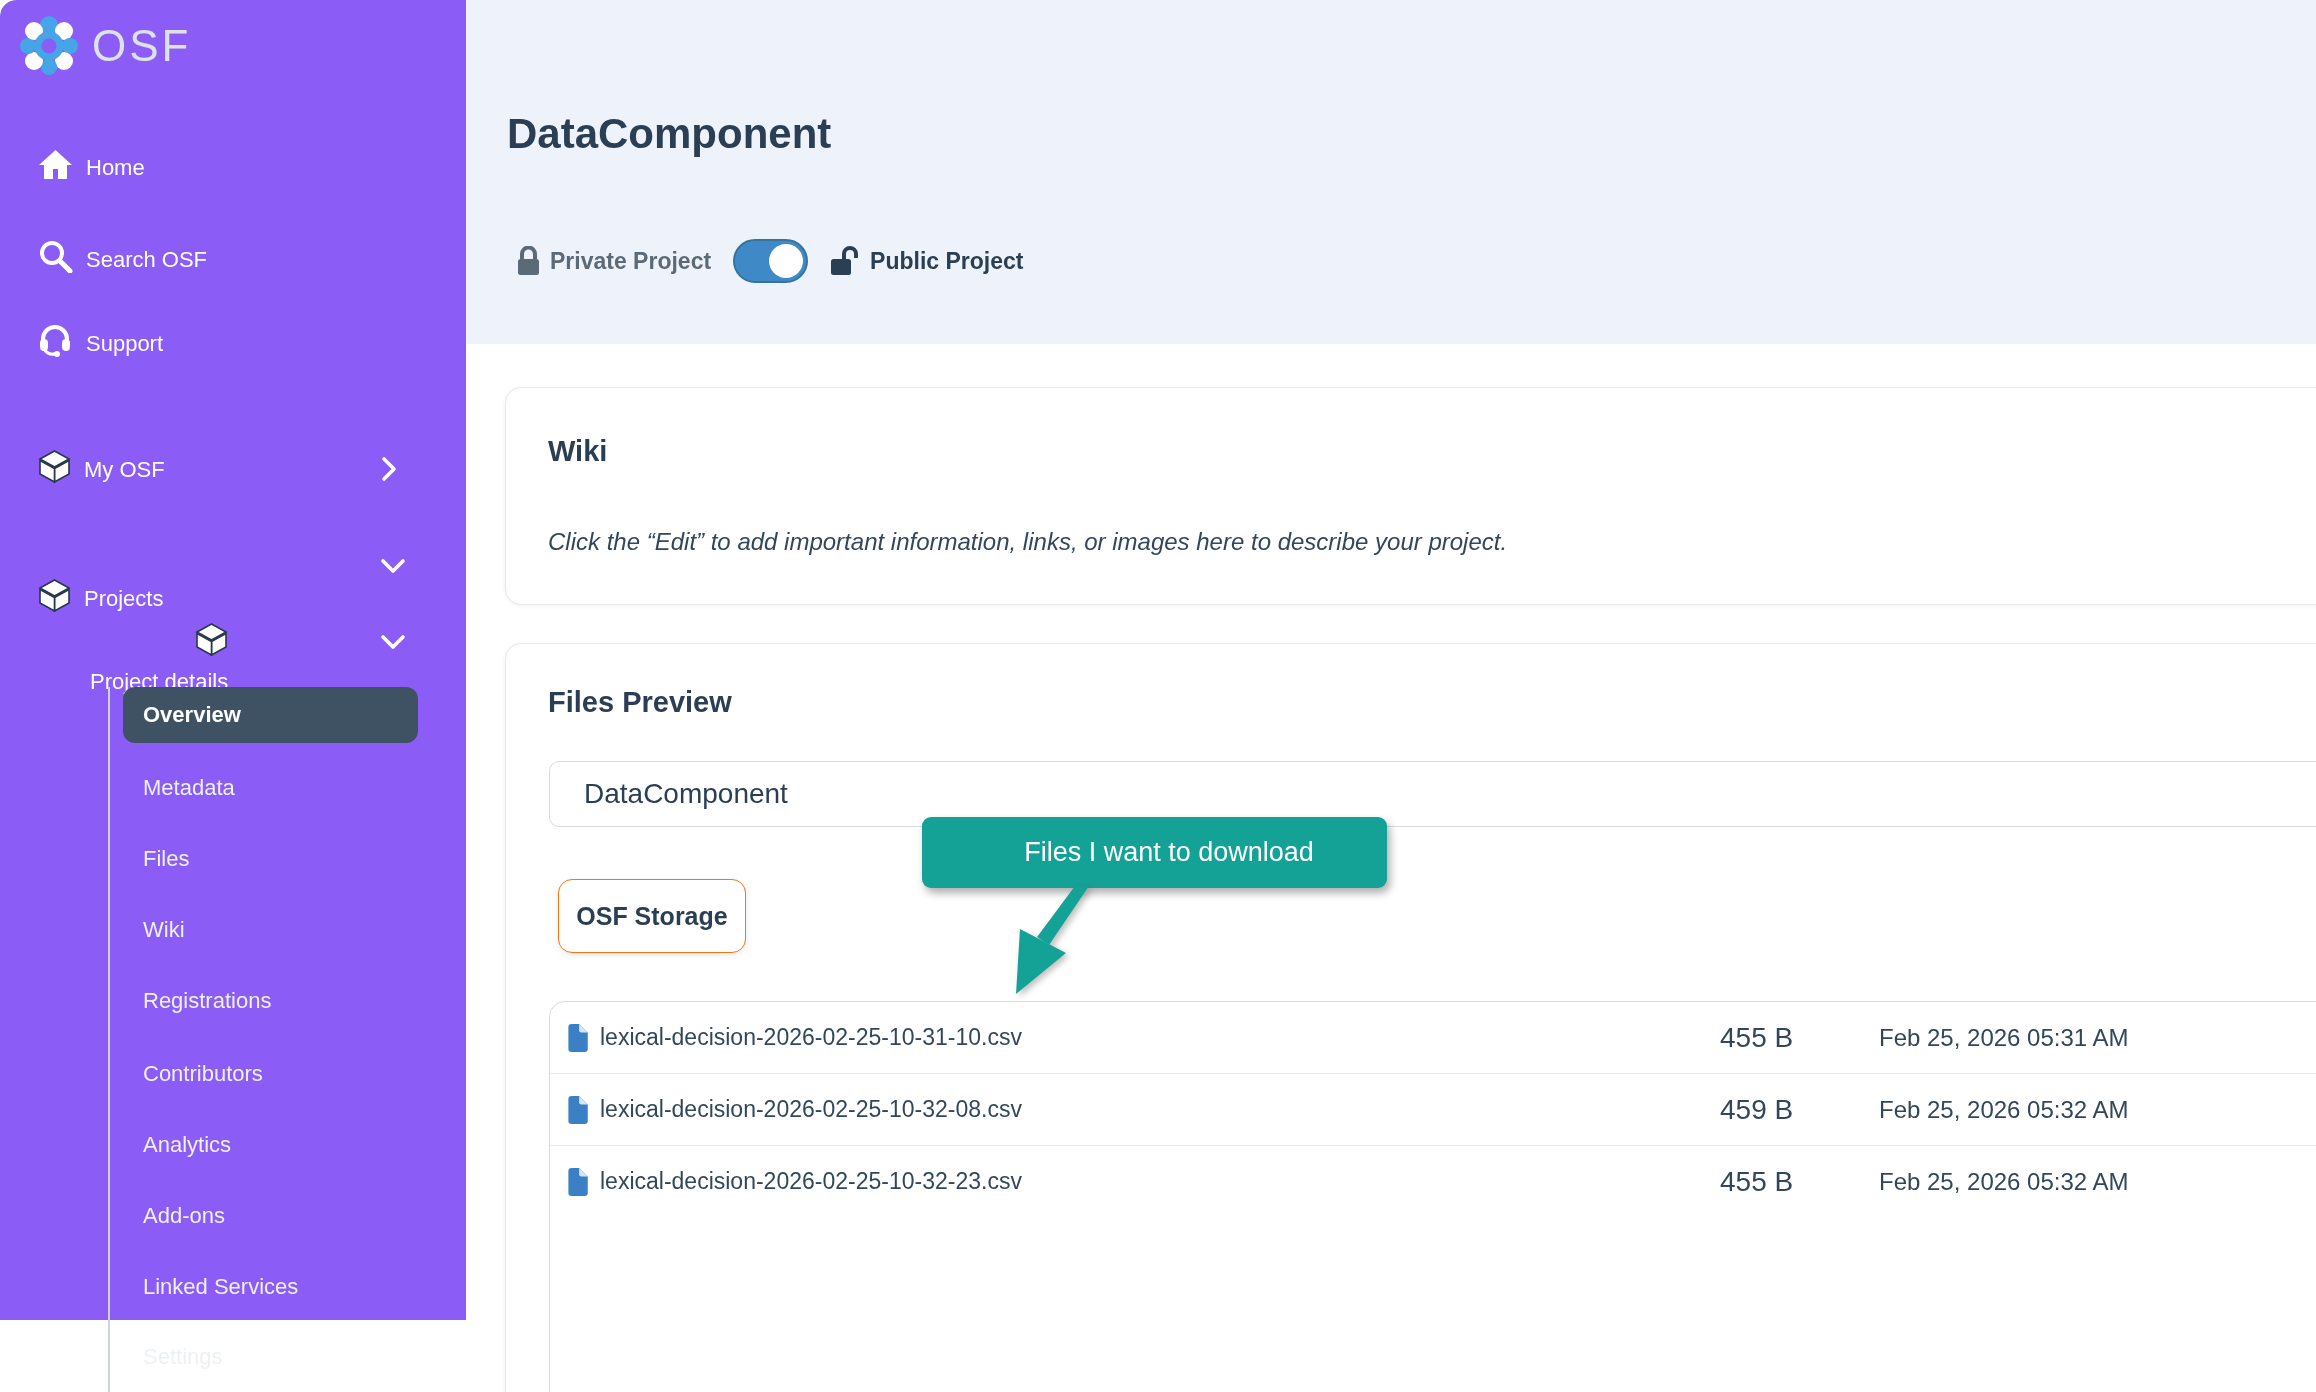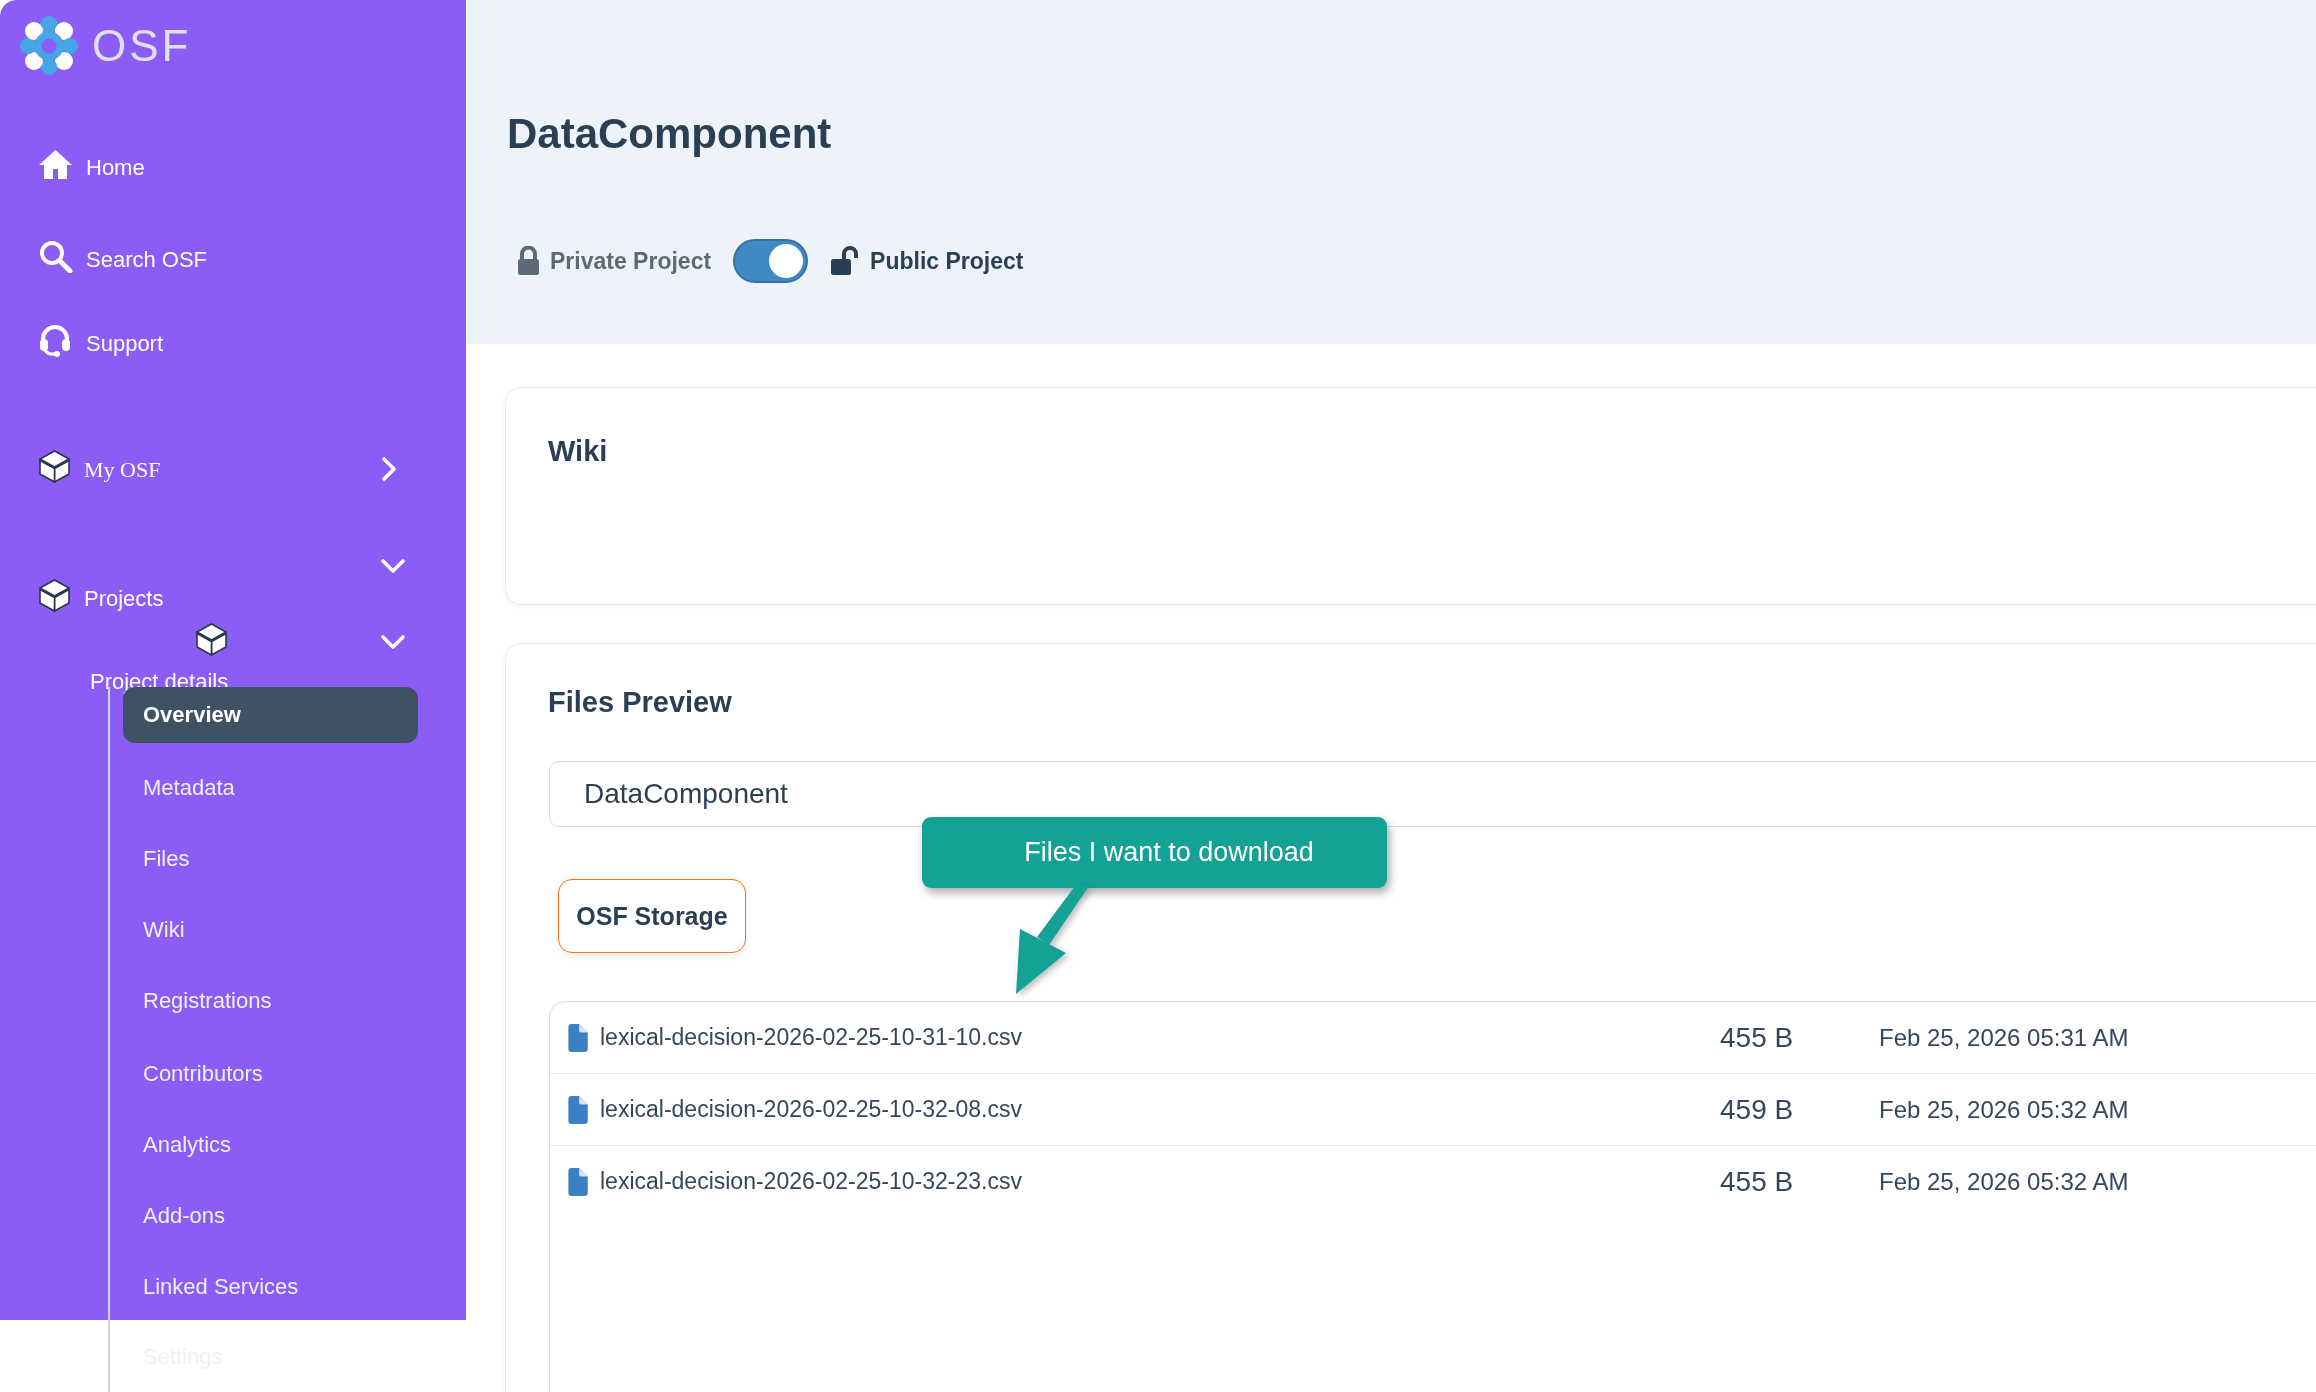--- a/index.html
+++ b/index.html
@@ -103,21 +103,21 @@
       <svg class="icon" width="35" height="34" viewBox="0 0 35 34">
         <path d="M5 20 v-4 a12 12 0 0 1 24 0 v4" fill="none" stroke="#ffffff" stroke-width="4"></path>
         <rect x="2" y="16" width="8" height="12" rx="4" fill="#ffffff"></rect>
         <rect x="24" y="16" width="8" height="12" rx="4" fill="#ffffff"></rect>
         <path d="M7 27 q3 5 10 4" fill="none" stroke="#ffffff" stroke-width="3.4" stroke-linecap="round"></path>
         <circle cx="19" cy="31" r="3" fill="#ffffff"></circle>
       </svg>
       <span class="lbl">Support</span>
     </div>
 
-    <div class="side-item" style="top:450px;font-family:Liberation Serif, serif;">
+    <div class="side-item" style="top:450px;">
       <svg class="icon" width="33" height="33" viewBox="0 0 33 33">
         <polygon points="16.5,1 31,9 16.5,17 2,9" fill="#ffffff" stroke="#26384a" stroke-width="1.6"></polygon>
         <polygon points="31,10.5 31,24 16.5,32 16.5,18.5" fill="#ffffff" stroke="#26384a" stroke-width="1.6"></polygon>
         <polygon points="2,10.5 2,24 16.5,32 16.5,18.5" fill="#ffffff" stroke="#26384a" stroke-width="1.6"></polygon>
       </svg>
       <span class="lbl">My OSF</span>
     </div>
     <svg class="chev" style="top:456px;" width="18" height="26" viewBox="0 0 18 26">
       <polyline points="4,3 14,13 4,23" fill="none" stroke="#ffffff" stroke-width="3.6" stroke-linecap="round" stroke-linejoin="round"></polyline>
     </svg>
@@ -178,20 +178,21 @@
     </div>
     <svg class="icon" width="30" height="30" viewBox="0 0 30 30">
       <rect x="1" y="13" width="20" height="16" rx="2.5" fill="#2b3f54"></rect>
       <path d="M14 13 v-5 a6 6 0 0 1 12 0 v4" fill="none" stroke="#2b3f54" stroke-width="4"></path>
     </svg>
     <span class="pub-lbl">Public Project</span>
   </div>
 
   <div class="card wiki-card">
     <div class="card-title" style="top:47px;">Wiki</div>
+    <div class="wiki-placeholder">Click the “Edit” to add important information, links, or images here to describe your project.</div>
   </div>
 
   <div class="card files-card">
     <div class="card-title" style="top:42px;">Files Preview</div>
 
     <div class="proj-input">
       <span>DataComponent</span>
     </div>
 
     <div class="storage-btn">

